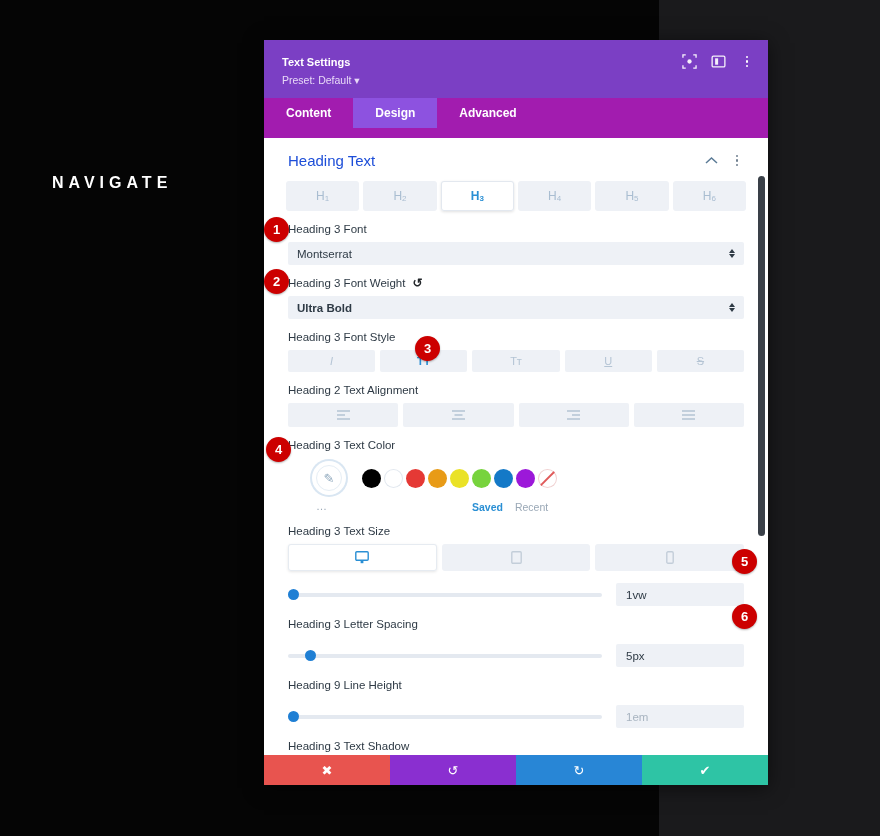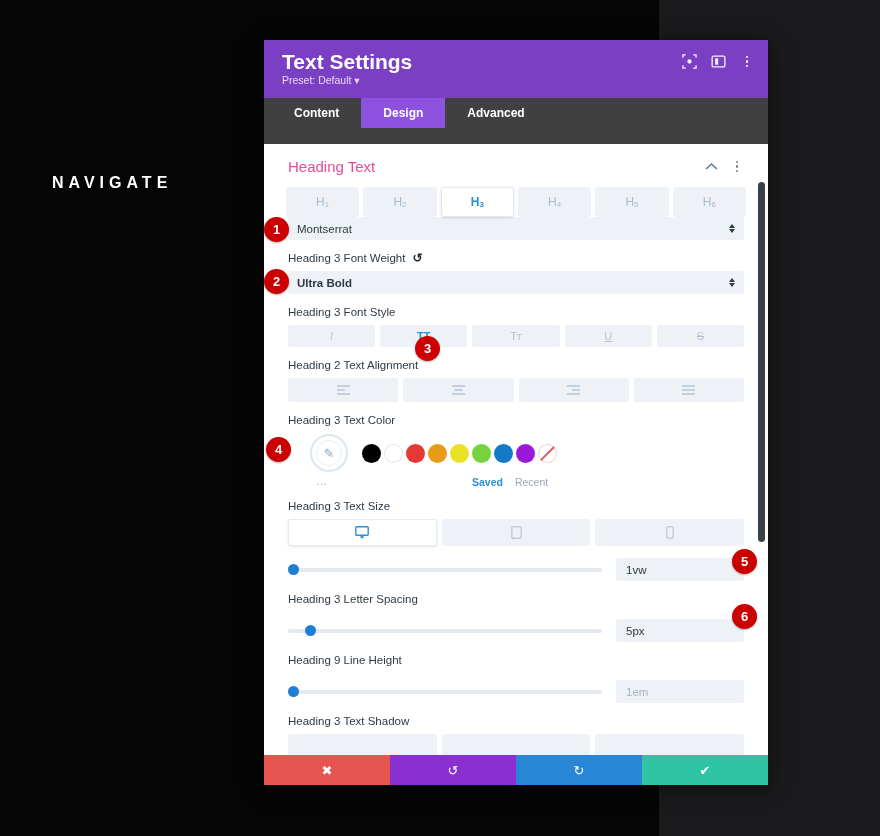--- a/index.html
+++ b/index.html
@@ -32,36 +32,36 @@
     overflow: hidden;
   }
 
   
   .modal-header {
     background: #7b3fc4;
     padding: 12px 18px 10px 18px;
     position: relative; flex: 0 0 auto;
   }
   .modal-title {
-    color: #ffffff; font-size: 21px; font-weight: bold; line-height: 20px;
+    color: #ffffff; font-size: 11px; font-weight: bold; line-height: 20px;
   }
   .modal-preset {
     color: #e8d9f7; font-size: 10.5px; line-height: 15px; margin-top: 1px;
   }
   .header-icons {
     position: absolute; right: 14px; top: 14px;
     display: flex; align-items: center; gap: 14px;
   }
   .hdr-ico { width: 15px; height: 15px; display: block; opacity: .93; cursor: pointer; }
   .dots-v { display: flex; flex-direction: column; gap: 2px; align-items: center; cursor: pointer; width: 14px;}
   .dots-v i { width: 2.5px; height: 2.5px; background: #ffffff; border-radius: 50%; display: block; }
 
   
   .modal-tabs {
-    background: #404040; display: flex; flex: 0 0 auto; height: 46px; padding-left: 8px;
+    background: #a21caf; display: flex; flex: 0 0 auto; height: 40px;
   }
   .modal-tab {
     padding: 0 22px; height: 30px; line-height: 30px;
     color: #ffffff; font-size: 12px; font-weight: bold;
     cursor: pointer; white-space: nowrap;
   }
   .modal-tab.active { background: #8d52e0; }
 
   
   .modal-body {
@@ -73,21 +73,21 @@
   }
   .scrollbar-thumb {
     position: absolute; right: 3px; top: 38px; width: 7px; height: 360px;
     background: #3a4048; border-radius: 4px;
   }
 
   .section-head {
     display: flex; align-items: center; justify-content: space-between;
     padding: 14px 2px 12px 2px;
   }
-  .section-title { color: #ec4899; font-size: 15px; }
+  .section-title { color: #1d4ed8; font-size: 15px; }
   .section-ctrls { display: flex; align-items: center; gap: 12px; }
   .dots-v.dark i { background: #6f7f8f; }
 
   .field { padding: 0 2px; }
   .field-label {
     color: #2e3a45; font-size: 11.5px; line-height: 16px;
     margin: 10px 0 5px 0; display: flex; align-items: center; gap: 7px;
   }
   .reset-ico { color: #23272b; font-size: 12px; font-weight: bold; line-height: 1; cursor: pointer; }
 
@@ -280,20 +280,21 @@
             <span>H</span>
             <sub>5</sub>
           </div>
         <div class="pill">
             <span>H</span>
             <sub>6</sub>
           </div>
       </div>
 
       <div class="field">
+        <div class="field-label">Heading 3 Font</div>
         <div class="select">
           <span class="select-value">Montserrat</span>
           <span class="spinner">
               <i class="up"></i>
               <i class="dn"></i>
             </span>
         </div>
       </div>
 
       <div class="field">

